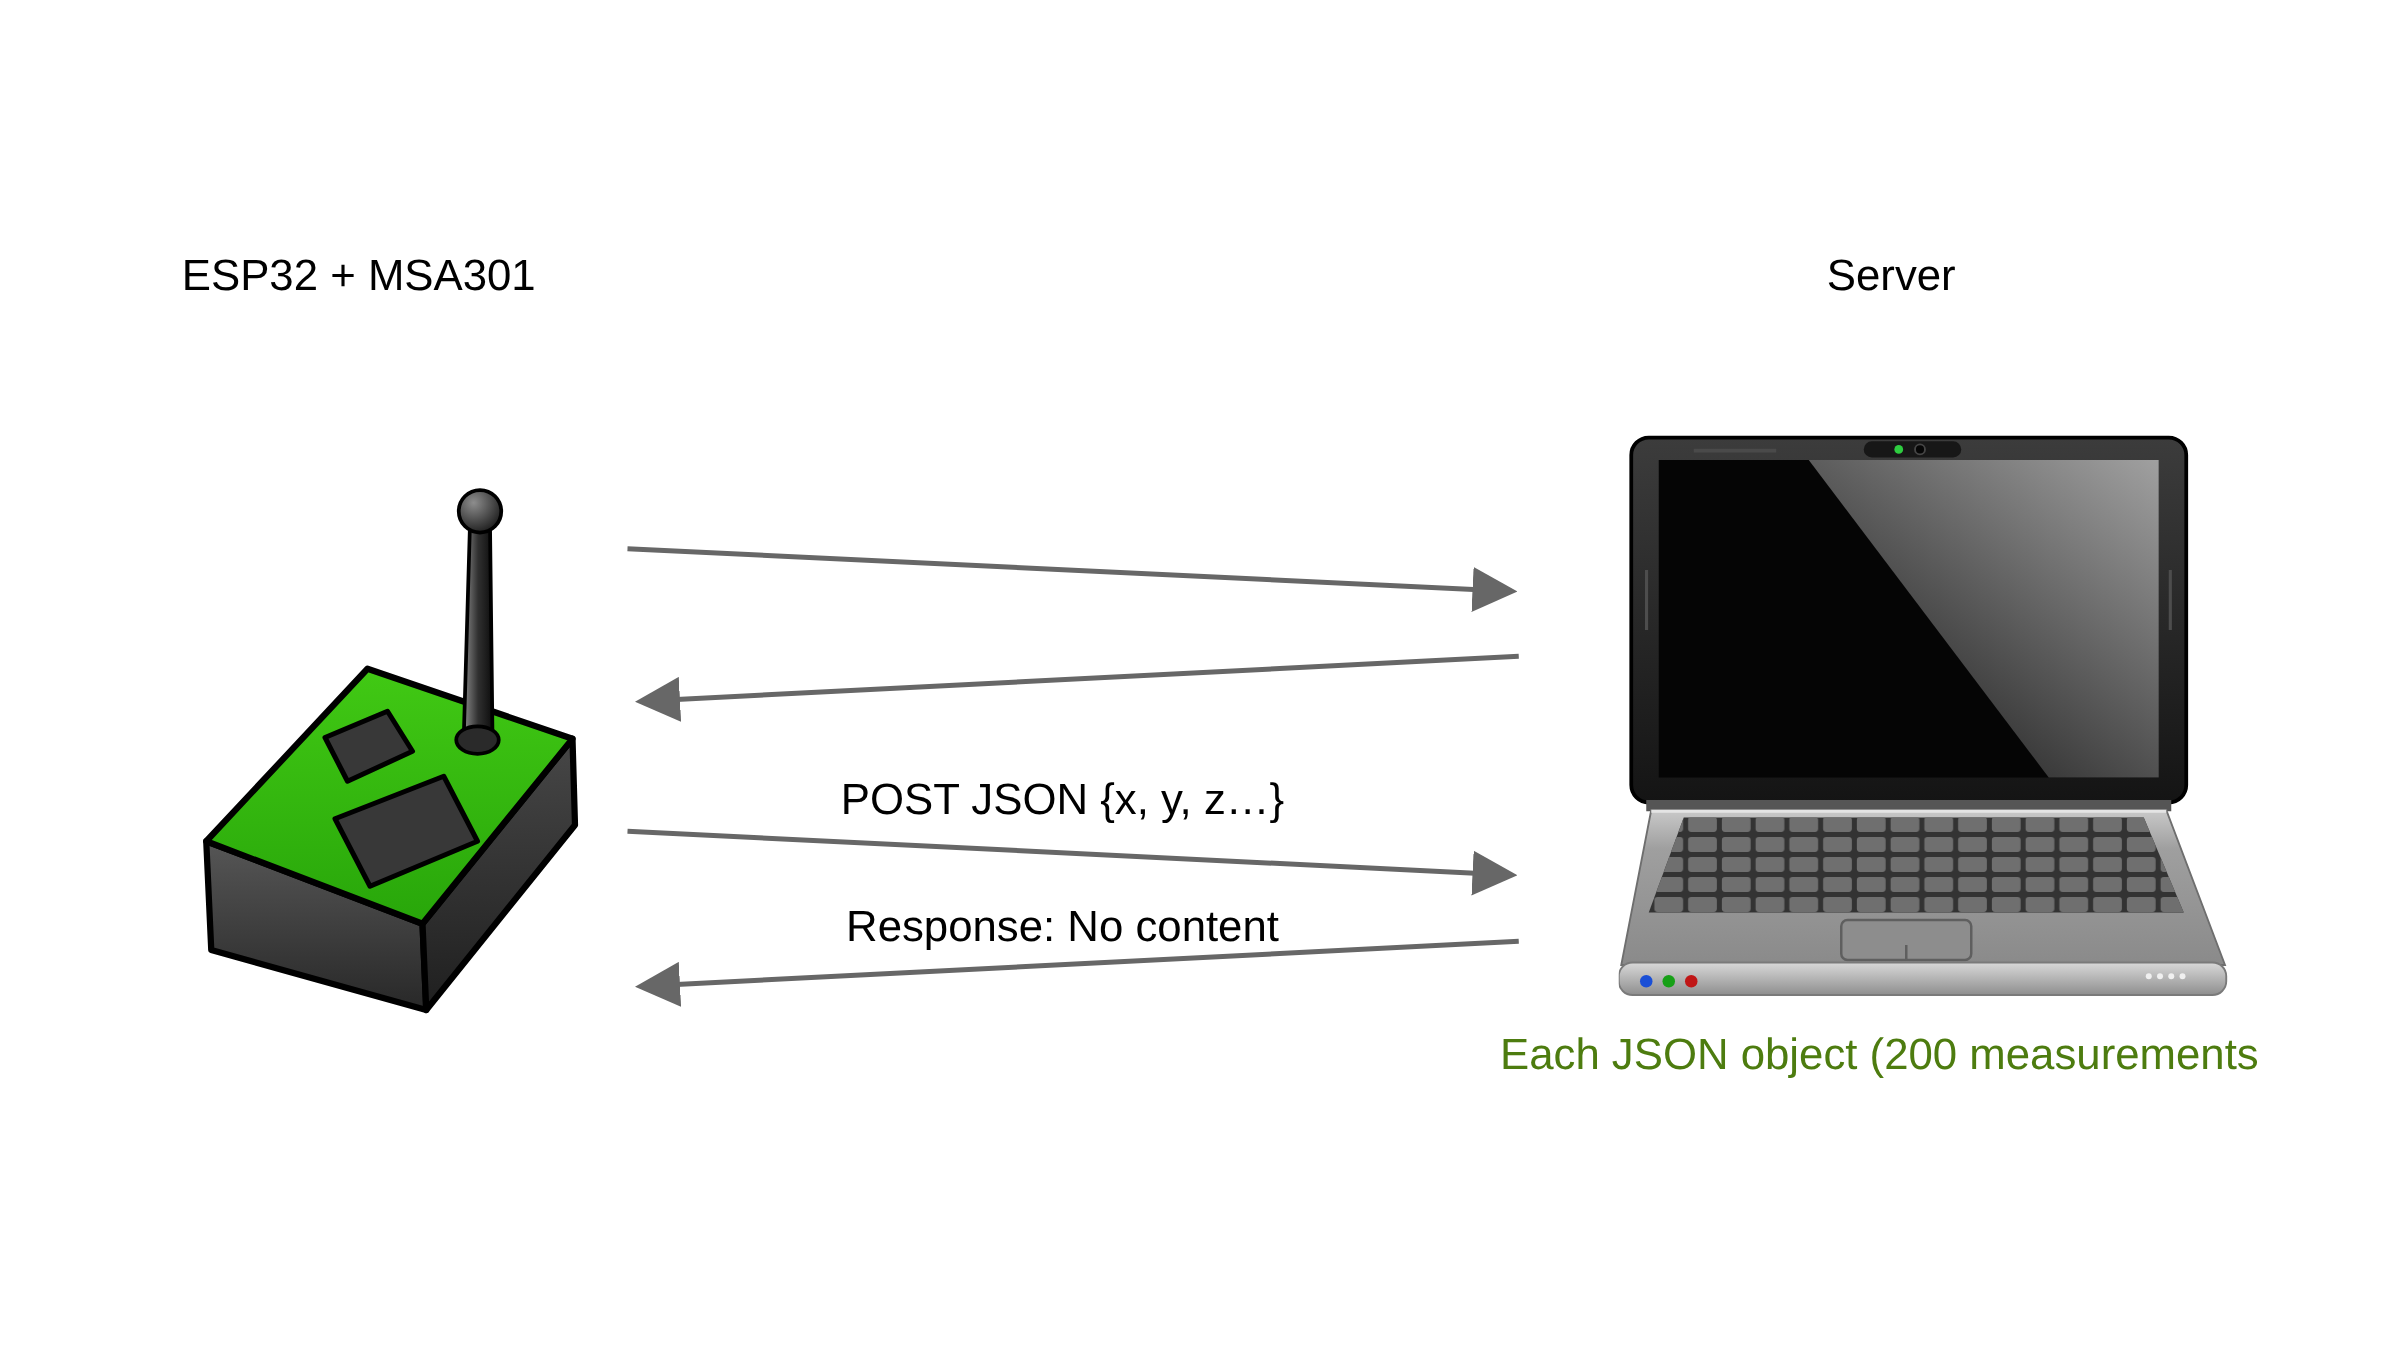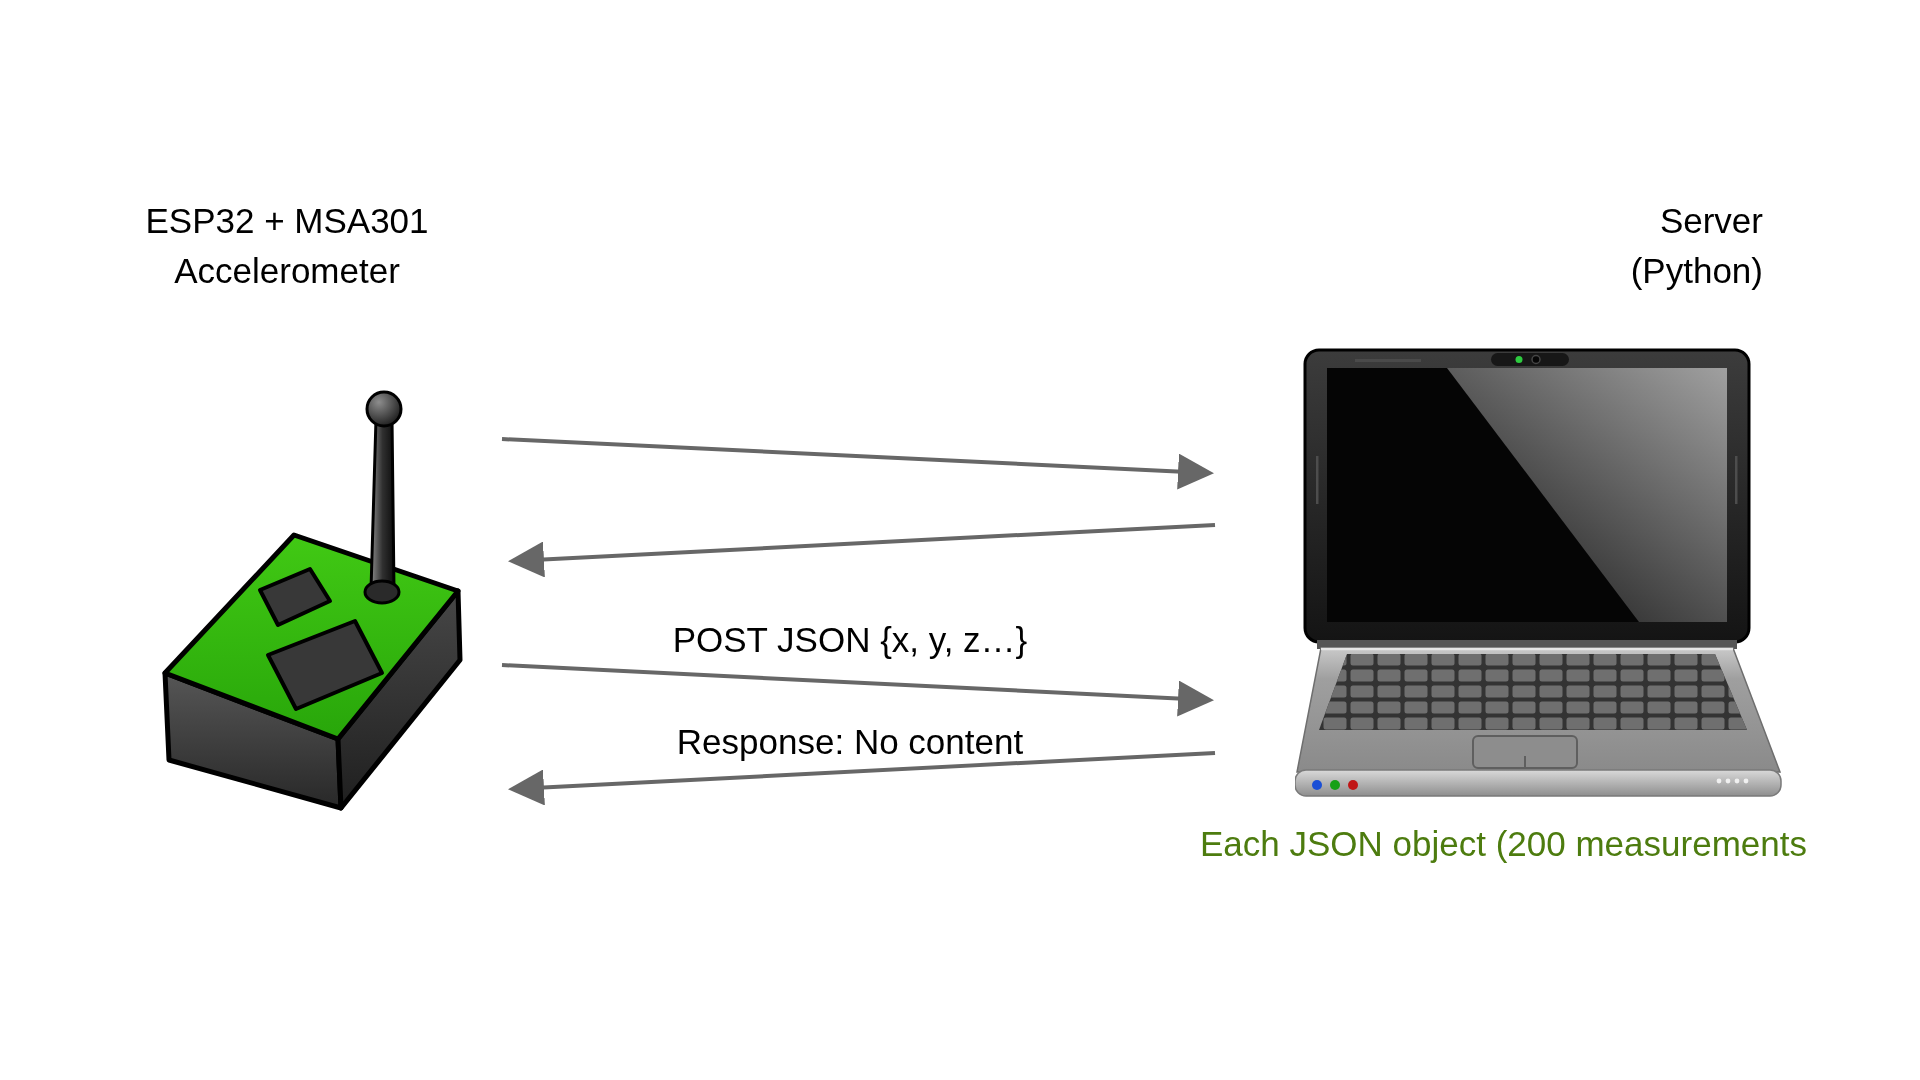--- a/index.html
+++ b/index.html
@@ -13,21 +13,21 @@
     margin-top:13px;
   }
   .node-title{
     position:absolute;
     text-align:center;
     font-size:35px;
     line-height:50px;
     color:#000;
   }
   .node-title.left{left:37px;top:183px;width:500px;}
-  .node-title.right{left:1263px;top:183px;width:500px;text-align:right;}
+  .node-title.right{left:1263px;top:183px;width:500px;}
   .msg-label{
     position:absolute;
     left:480px;width:740px;
     text-align:center;
     font-size:35px;
     color:#000;
     white-space:nowrap;
   }
   .msg-label.m0{top:376px;}
   .msg-label.m1{top:474px;}
@@ -55,26 +55,24 @@
       </marker>
     </defs>
     <line x1="502" y1="426" x2="1208" y2="460" stroke="#676767" stroke-width="4" marker-end="url(#ah)"></line>
     <line x1="1215" y1="512" x2="514" y2="548" stroke="#676767" stroke-width="4" marker-end="url(#ah)"></line>
     <line x1="502" y1="652" x2="1208" y2="687" stroke="#676767" stroke-width="4" marker-end="url(#ah)"></line>
     <line x1="1215" y1="740" x2="514" y2="776" stroke="#676767" stroke-width="4" marker-end="url(#ah)"></line>
   </svg>
 
   <div class="node-title left">
     <div>ESP32 + MSA301</div>
-    <div>Accelerometer</div>
   </div>
 
   <div class="node-title right">
     <div>Server</div>
-    <div>(Python)</div>
   </div>
 
   <div class="msg-label m3">Response: No content</div>
   <div class="msg-label m2">POST JSON {x, y, z…}</div>
 
   <svg class="device-illustration" width="360" height="430" viewBox="0 0 360 430" aria-hidden="true">
     <defs>
       <linearGradient id="greenGrad" x1="0" y1="0" x2="0" y2="1">
         <stop offset="0" stop-color="#41c914"></stop>
         <stop offset="1" stop-color="#28a60a"></stop>

